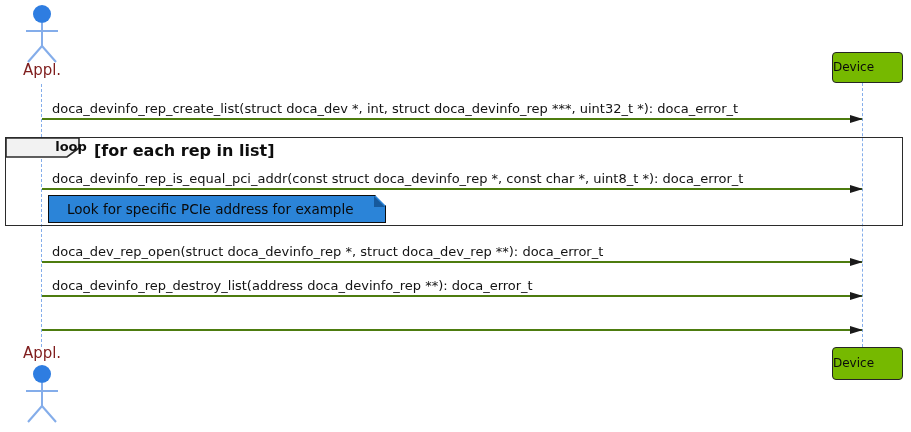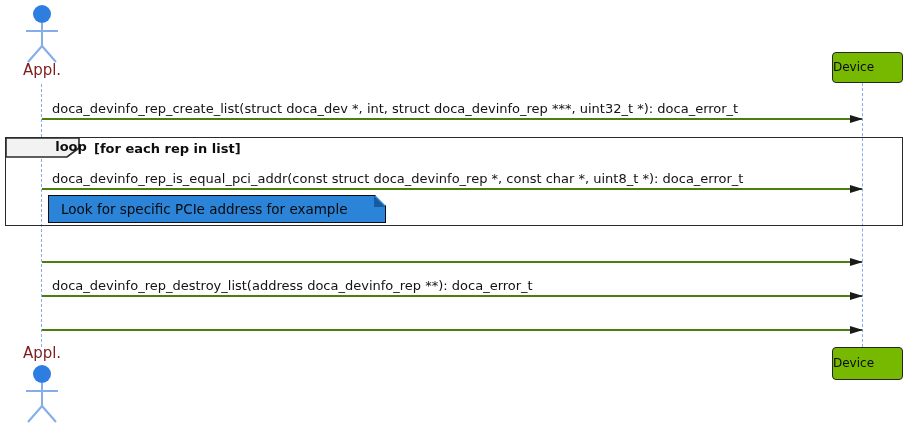--- a/index.html
+++ b/index.html
@@ -39,29 +39,29 @@
                 border-bottom:4.5px solid transparent; }
   .m1 { top:98px; }  .m2 { top:168px; } .m3 { top:241px; }
   .m4 { top:275px; } .m5 { top:309px; }
   
   .loop-frame { position:absolute; left:5px; top:137px; width:898px; height:89px;
                 border:1.6px solid #2b2b2b; z-index:2; background:transparent; }
   .loop-tab-svg { position:absolute; left:5px; top:137px; z-index:3; }
   .loop-keyword { position:absolute; left:6px; top:139px; width:58px; z-index:4;
                   text-align:center; font-weight:bold; font-size:13px; color:#0d0d0d;margin-left:36px; }
   .loop-guard { position:absolute; left:94px; top:141px; z-index:4;
-                font-weight:bold; font-size:13px; color:#0d0d0d; }
+                font-weight:bold; font-size:16px; color:#0d0d0d; }
   
   .note { position:absolute; left:48px; top:195px; width:338px; height:28px;
           background:#2B84D8; border:1px solid #0d0d0d; z-index:5;
           clip-path:polygon(0 0, calc(100% - 11px) 0, 100% 11px, 100% 100%, 0 100%); }
   .note-fold { position:absolute; right:0; top:0; width:11px; height:11px;
                background:#16599c;
                clip-path:polygon(0 0, 100% 100%, 0 100%); }
-  .note-text { display:block; padding-left:12px; font-size:13.5px;
+  .note-text { display:block; padding-left:18px; font-size:13.5px;
                line-height:26px; color:#0a0a0a; white-space:nowrap; }
 </style>
 </head>
 <body>
 
 <div class="canvas">
 
   <svg class="actor-svg actor-top-svg" width="44" height="60" viewBox="0 0 44 60">
     <circle cx="22" cy="10" r="9" fill="#2E7DE1"></circle>
     <g stroke="#84ADEA" stroke-width="2" fill="none">
@@ -89,20 +89,21 @@
 
   <div class="message m1">
     <span class="msg-text">doca_devinfo_rep_create_list(struct doca_dev *, int, struct doca_devinfo_rep ***, uint32_t *): doca_error_t</span>
     <span class="arrow-head"></span>
   </div>
   <div class="message m2">
     <span class="msg-text">doca_devinfo_rep_is_equal_pci_addr(const struct doca_devinfo_rep *, const char *, uint8_t *): doca_error_t</span>
     <span class="arrow-head"></span>
   </div>
   <div class="message m3">
+    <span class="msg-text">doca_dev_rep_open(struct doca_devinfo_rep *, struct doca_dev_rep **): doca_error_t</span>
     <span class="arrow-head"></span>
   </div>
   <div class="message m4">
     <span class="msg-text">doca_devinfo_rep_destroy_list(address doca_devinfo_rep **): doca_error_t</span>
     <span class="arrow-head"></span>
   </div>
   <div class="message m5">
     <span class="arrow-head"></span>
   </div>
 

